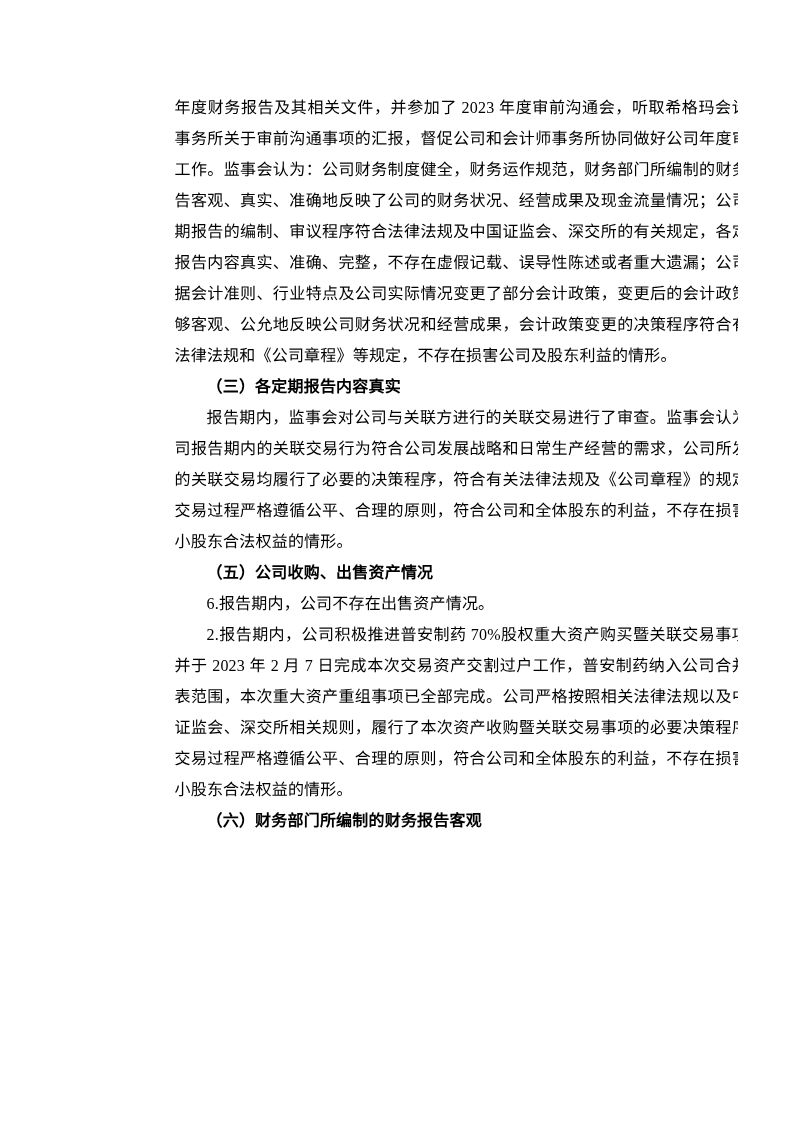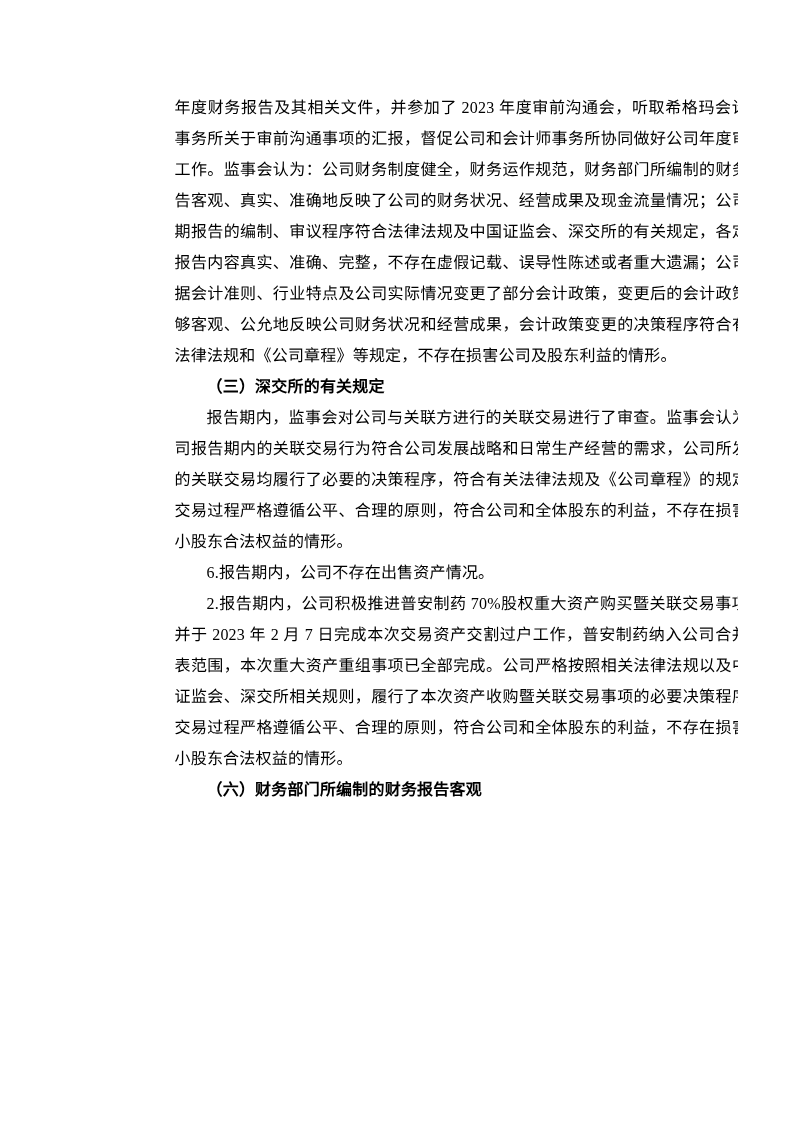--- a/index.html
+++ b/index.html
@@ -43,19 +43,20 @@
     text-align: left;
     letter-spacing: 0.2px;
   }
 </style>
 </head>
 <body>
 
 <div class="page">
   <div class="doc-body">
     <p class="para continuation">年度财务报告及其相关文件，并参加了 2023 年度审前沟通会，听取希格玛会计师事务所关于审前沟通事项的汇报，督促公司和会计师事务所协同做好公司年度审计工作。监事会认为：公司财务制度健全，财务运作规范，财务部门所编制的财务报告客观、真实、准确地反映了公司的财务状况、经营成果及现金流量情况；公司定期报告的编制、审议程序符合法律法规及中国证监会、深交所的有关规定，各定期报告内容真实、准确、完整，不存在虚假记载、误导性陈述或者重大遗漏；公司根据会计准则、行业特点及公司实际情况变更了部分会计政策，变更后的会计政策能够客观、公允地反映公司财务状况和经营成果，会计政策变更的决策程序符合有关法律法规和《公司章程》等规定，不存在损害公司及股东利益的情形。</p>
-    <h3 class="heading">（三）深交所的有关规定</h3>
+    <h3 class="heading">（三）各定期报告内容真实</h3>
     <p class="para">报告期内，监事会对公司与关联方进行的关联交易进行了审查。监事会认为公司报告期内的关联交易行为符合公司发展战略和日常生产经营的需求，公司所发生的关联交易均履行了必要的决策程序，符合有关法律法规及《公司章程》的规定，交易过程严格遵循公平、合理的原则，符合公司和全体股东的利益，不存在损害中小股东合法权益的情形。</p>
+    <h3 class="heading">（五）公司收购、出售资产情况</h3>
     <p class="para">6.报告期内，公司不存在出售资产情况。</p>
     <p class="para">2.报告期内，公司积极推进普安制药 70%股权重大资产购买暨关联交易事项，并于 2023 年 2 月 7 日完成本次交易资产交割过户工作，普安制药纳入公司合并报表范围，本次重大资产重组事项已全部完成。公司严格按照相关法律法规以及中国证监会、深交所相关规则，履行了本次资产收购暨关联交易事项的必要决策程序，交易过程严格遵循公平、合理的原则，符合公司和全体股东的利益，不存在损害中小股东合法权益的情形。</p>
     <h3 class="heading">（六）财务部门所编制的财务报告客观</h3>
   </div>
 </div>
 
 </body></html>

